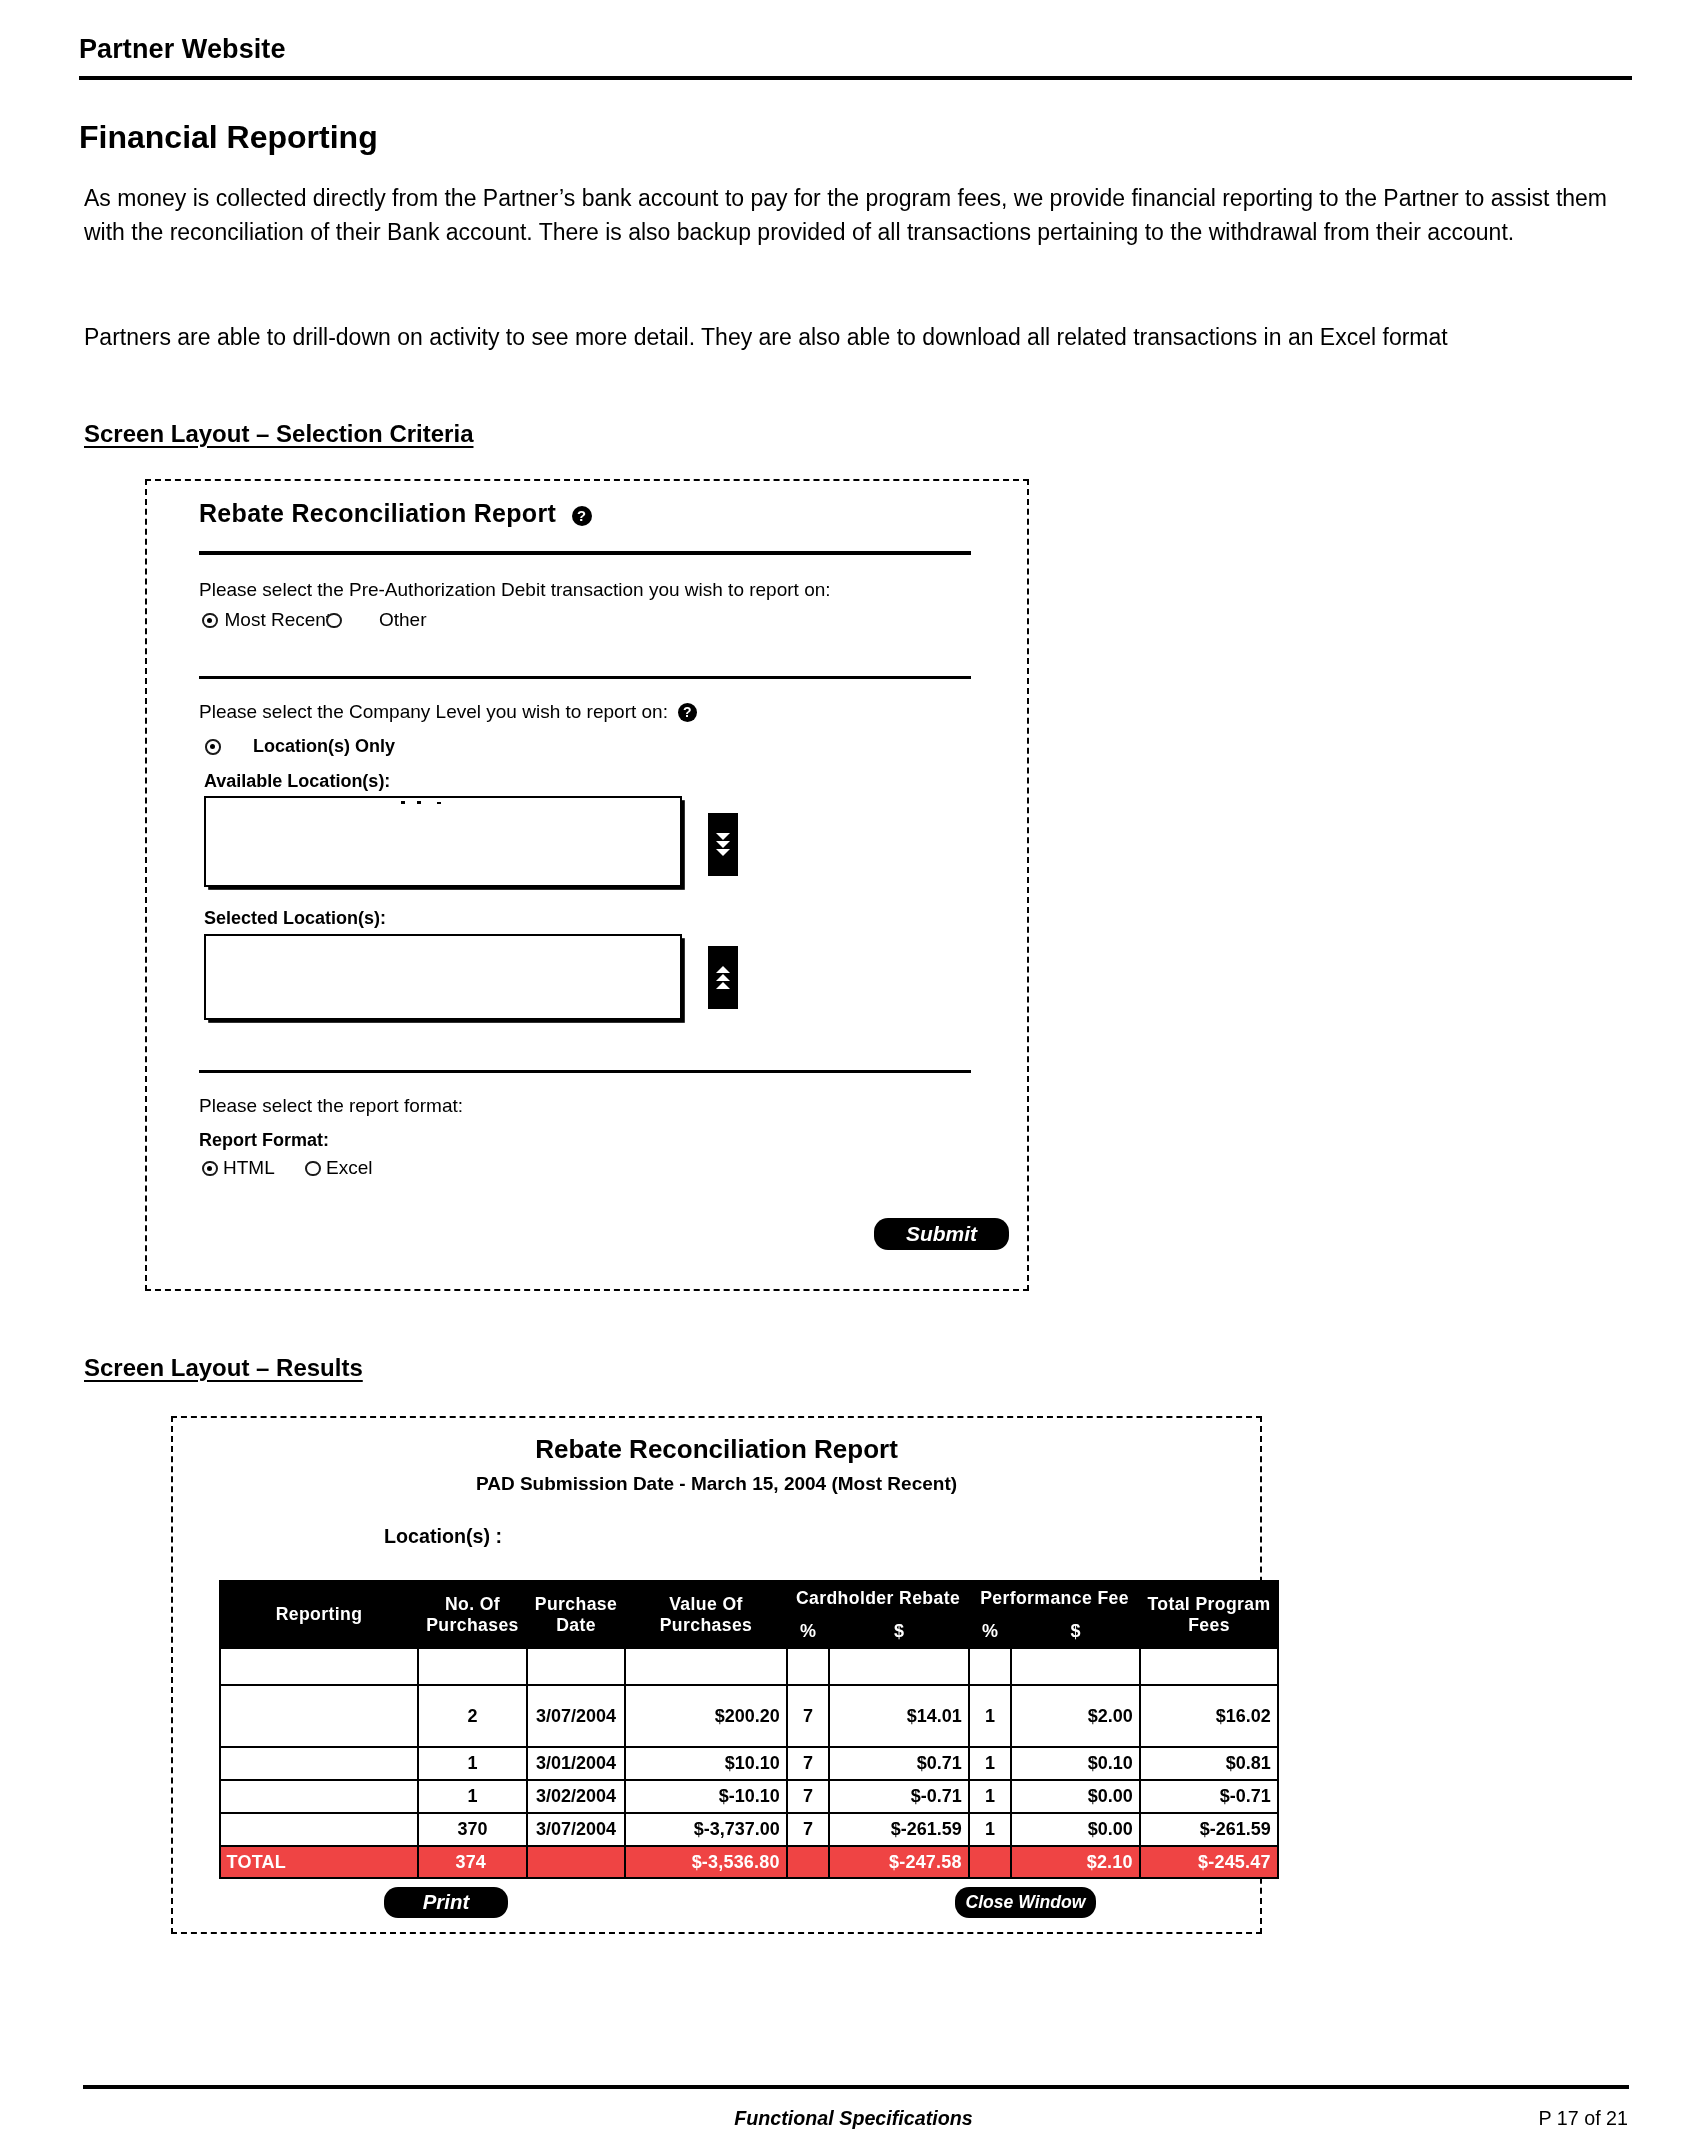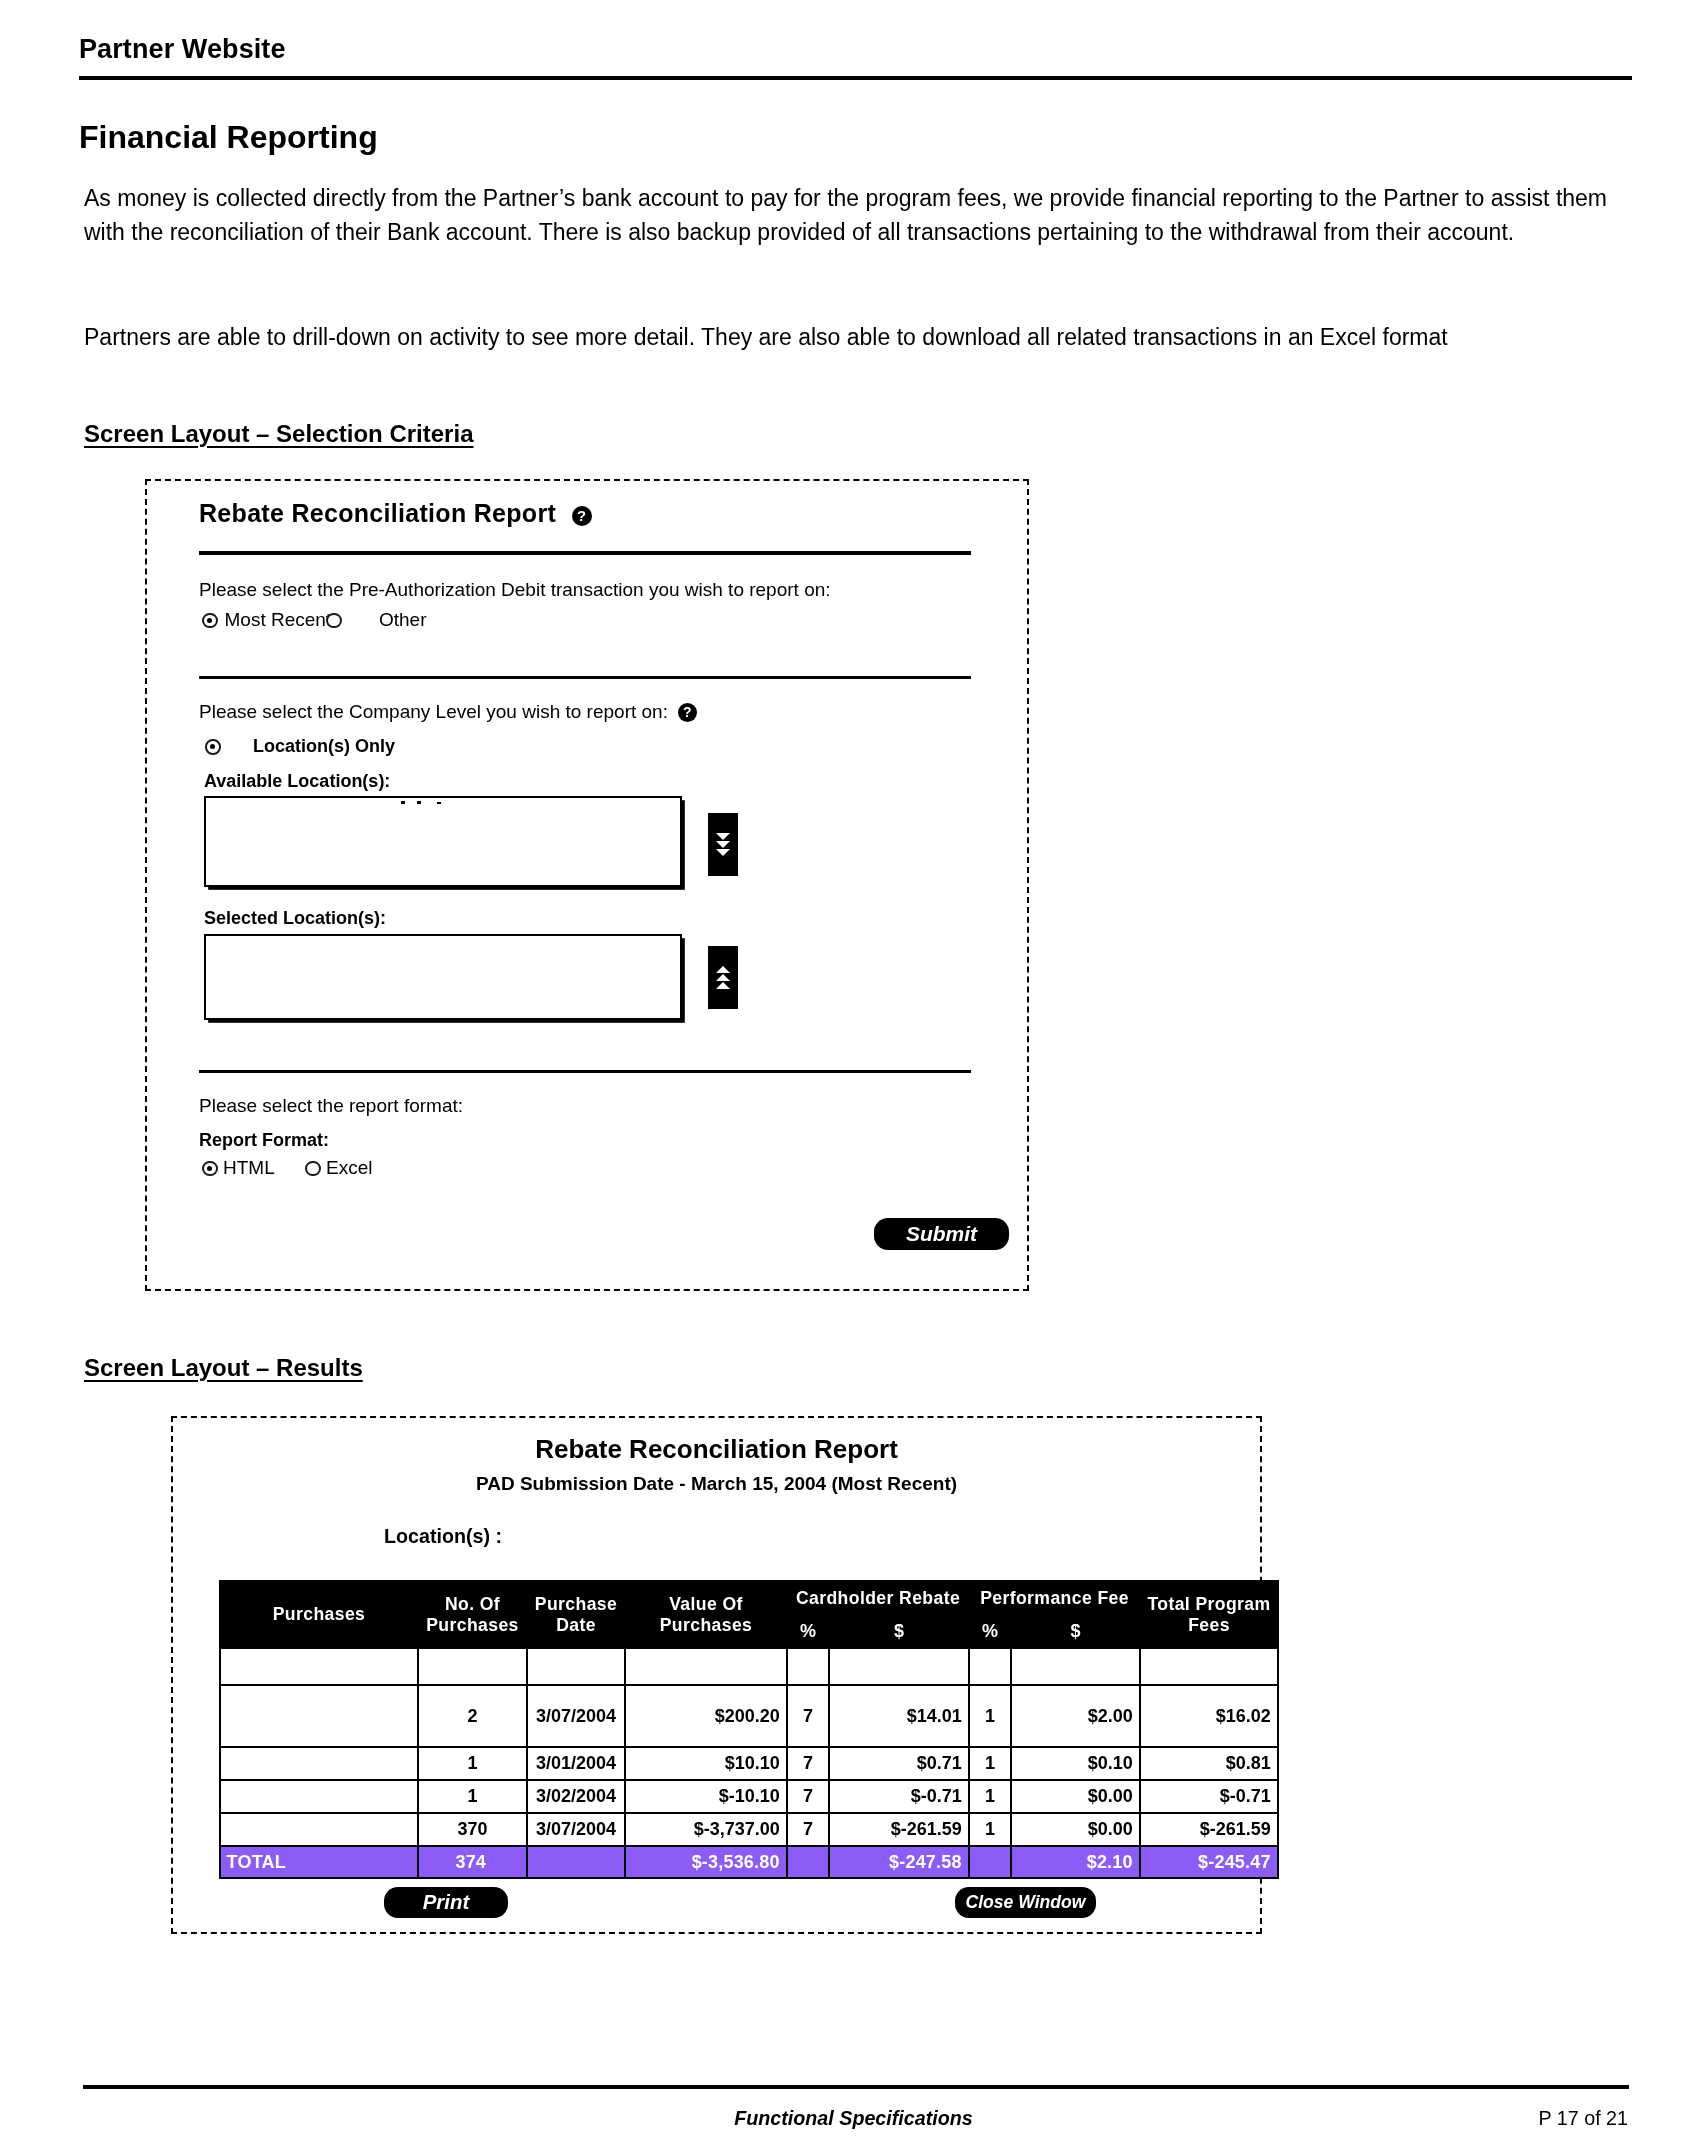--- a/index.html
+++ b/index.html
@@ -265,21 +265,21 @@
     background: #fff;
     color: #000;
     text-align: right;
     padding: 3.5px 6.3px 3.5px 2.8px;
     white-space: nowrap;
   }
   table.rep tbody td.ctr { text-align: center; padding-right: 2.8px; }
   table.rep tbody td.blank { }
   table.rep tr.spacer td { height: 28px; }
   table.rep tr.total td {
-    background: #8b5cf6;
+    background: #ef4444;
     color: #fff;
     text-align: right;
     padding: 2.8px 6.3px 2.8px 2.8px;
     font-size: 18px;
     font-weight: bold;
     letter-spacing: 0.2px;
   }
   table.rep tr.total td.lbl { text-align: left; padding-left: 5.6px; }
 
   
@@ -411,21 +411,21 @@
         <col style="width:98px">
         <col style="width:162px">
         <col style="width:42px">
         <col style="width:140px">
         <col style="width:42px">
         <col style="width:129px">
         <col style="width:138px">
       </colgroup>
       <thead>
         <tr>
-          <th rowspan="2">Purchases</th>
+          <th rowspan="2">Reporting</th>
           <th rowspan="2">No. Of Purchases</th>
           <th rowspan="2">Purchase Date</th>
           <th rowspan="2">Value Of Purchases</th>
           <th colspan="2">Cardholder Rebate</th>
           <th colspan="2">Performance Fee</th>
           <th rowspan="2">Total Program Fees</th>
         </tr>
         <tr class="subhead">
           <td class="sym">%</td>
           <td class="sym">$</td>

